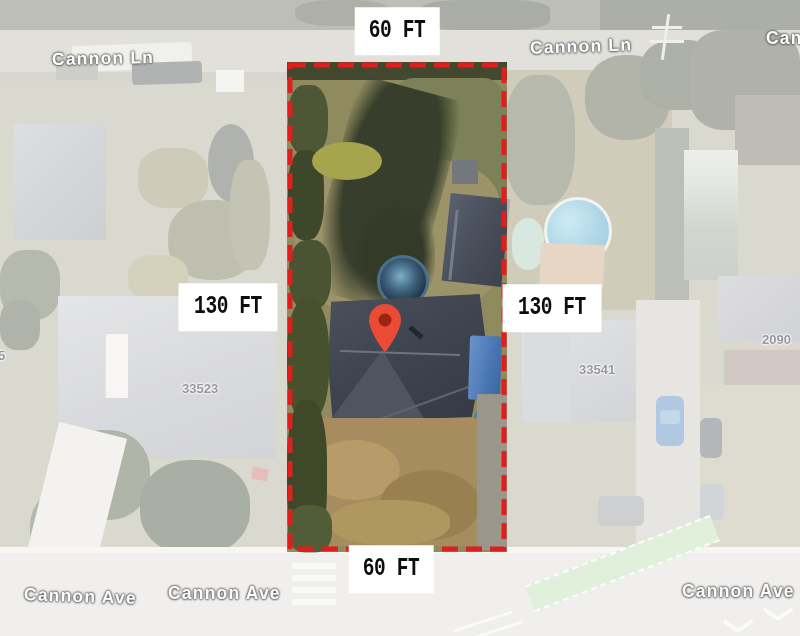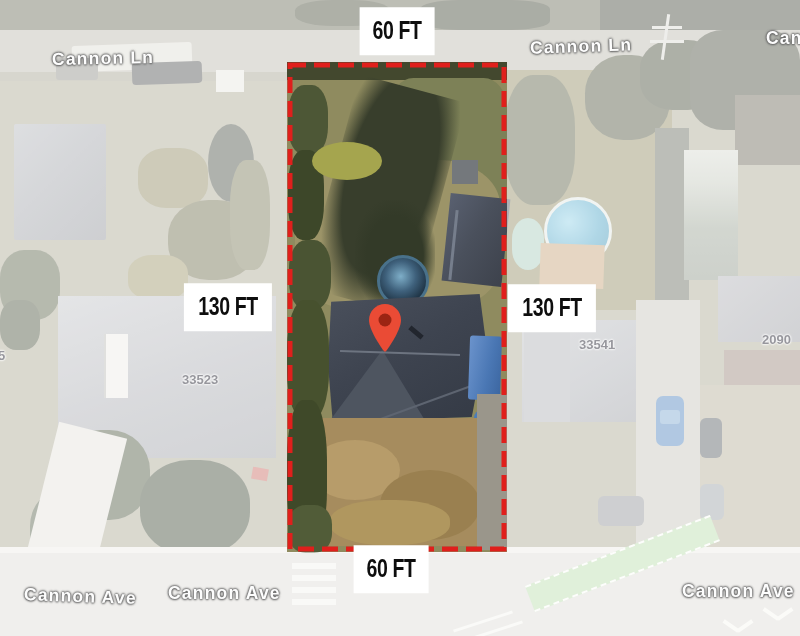--- a/index.html
+++ b/index.html
@@ -121,21 +121,21 @@
   .fadeLeft{left:0;top:62px;width:287px;height:490px;}
   .fadeRight{left:507px;top:62px;width:293px;height:490px;}
   .fadeBottom{left:0;top:552px;width:800px;height:84px;}
   
   .boundarySvg{left:0;top:0;width:800px;height:636px;pointer-events:none;}
   .boundarySvg rect{fill:none;stroke:var(--c-boundary,#e01f1c);stroke-width:5;stroke-dasharray:16 8;}
   .pinSvg{left:369px;top:304px;width:32px;height:48px;}
   .dim{
     transform:translate(-50%,-50%);
     background:var(--c-label-bg,#fff);color:var(--c-label-text,#0e0e0e);
-    font-weight:700;font-size:25px;line-height:1.1;padding:10px 6px;white-space:nowrap;
+    font-weight:700;font-size:25px;line-height:1.1;padding:10px 6px;white-space:nowrap;font-family:Liberation Mono, monospace;
   }
   .dim span{display:inline-block;transform:scaleX(0.78);letter-spacing:-0.5px;}
   .dimTop{left:397px;top:31px;}
   .dimLeft{left:228px;top:307px;}
   .dimRight{left:552px;top:308px;}
   .dimBottom{left:391px;top:569px;}
   .street{
     color:var(--c-street-label,#fdfdfd);font-weight:700;font-size:17.5px;letter-spacing:1.2px;white-space:nowrap;
     text-shadow:0 1px 2px rgba(100,100,100,.95),0 -1px 2px rgba(100,100,100,.7),
                 1px 0 2px rgba(100,100,100,.7),-1px 0 2px rgba(100,100,100,.7);
@@ -144,22 +144,22 @@
   .lnMid{left:530px;top:36px;transform:rotate(-2deg);}
   .lnFarRight{left:766px;top:28px;}
   .aveL1{left:24px;top:586px;transform:rotate(2deg);}
   .aveL2{left:168px;top:583px;}
   .aveR{left:682px;top:581px;}
   .parcel{
     color:var(--c-parcel-label,#97979d);font-weight:700;font-size:13px;white-space:nowrap;
     text-shadow:0 0 2px #fff,0 0 2px #fff,0 0 3px #fff;
   }
   .p5{left:-2px;top:348px;}
-  .p33523{left:182px;top:372px;text-align:center;}
-  .p33541{left:579px;top:337px;}
+  .p33523{left:182px;top:381px;text-align:center;}
+  .p33541{left:579px;top:362px;}
   .p3355{left:762px;top:332px;}
 </style>
 </head>
 <body>
 
 <div class="canvas">
 
   <div class="s topveg"></div>
   <div class="s tv1"></div>
   <div class="s tv2"></div>

